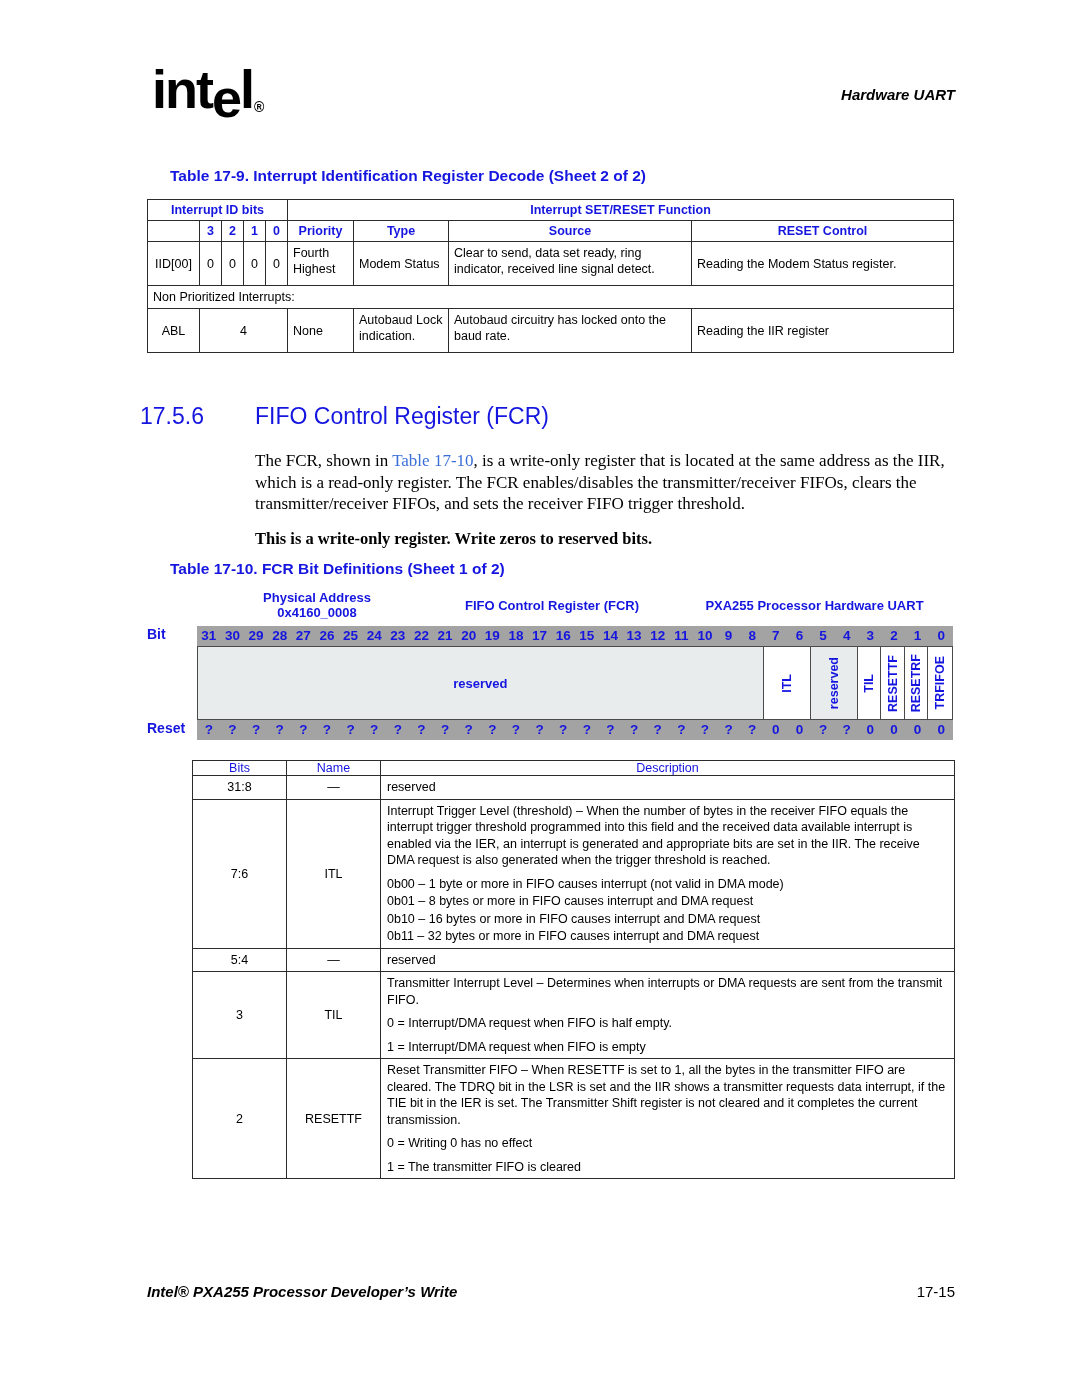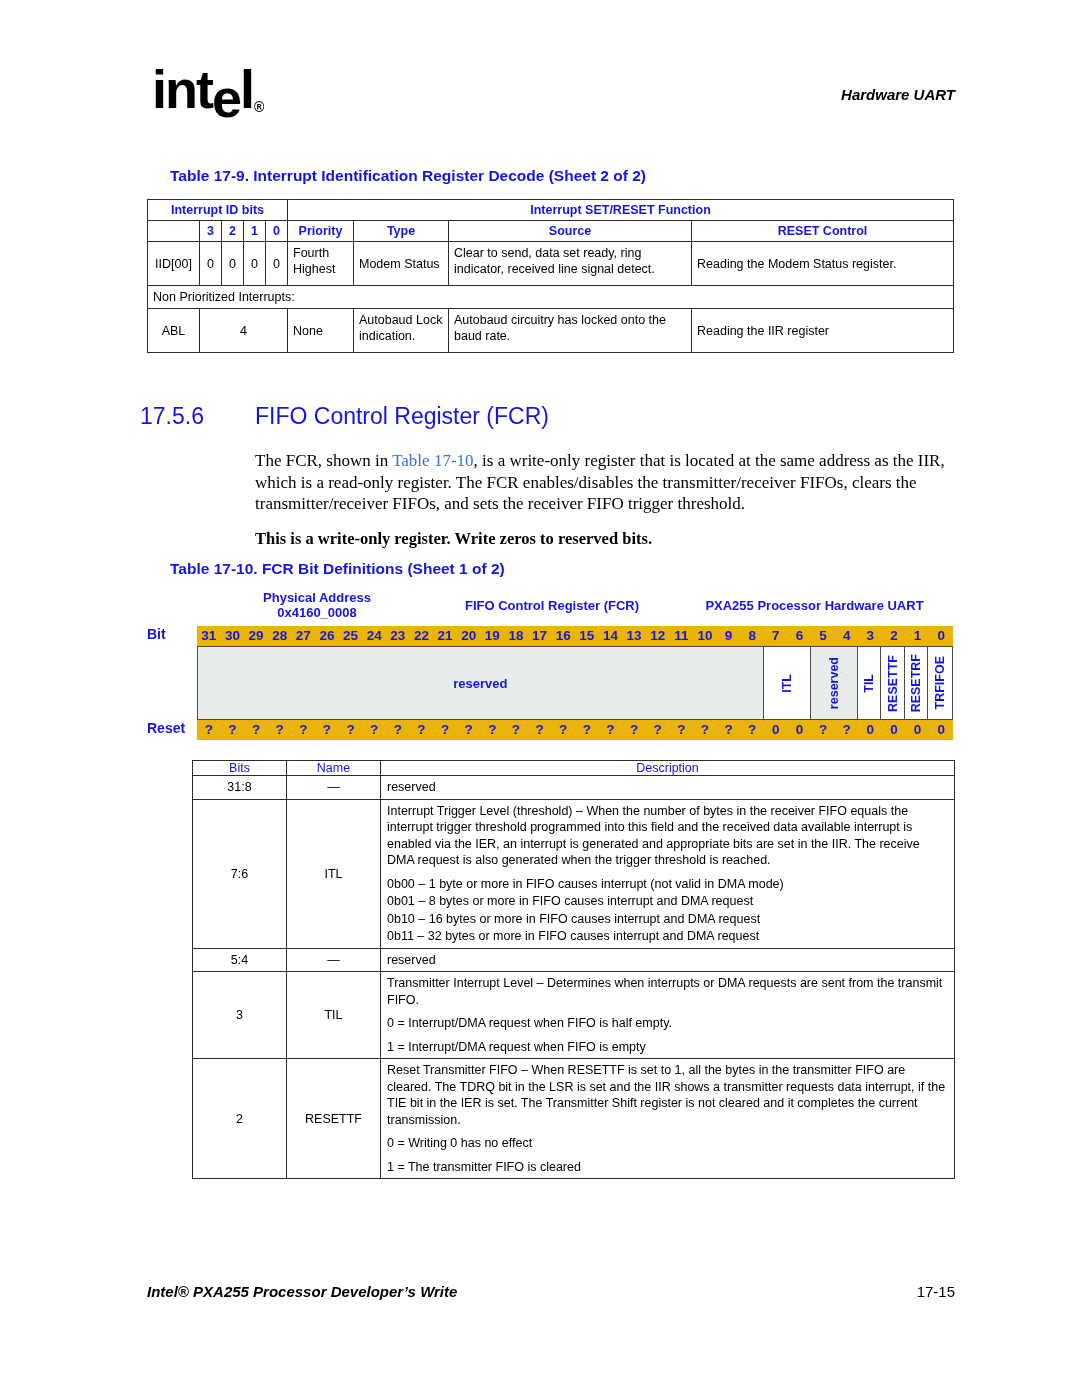--- a/index.html
+++ b/index.html
@@ -154,21 +154,21 @@
     font-size: 14px;
     display: flex;
     align-items: center;
     justify-content: flex-start;
     padding-right: 4px;
     box-sizing: border-box;
   }
   .bits-strip {
     flex: 1 1 auto;
     display: flex;
-    background: #eab308;
+    background: #a3a3a3;
   }
   .bit-cell {
     flex: 1 1 0;
     text-align: center;
     color: #1515e0;
     font-weight: bold;
     font-size: 13.5px;
     line-height: 20px;
   }
   .reset-cell {

